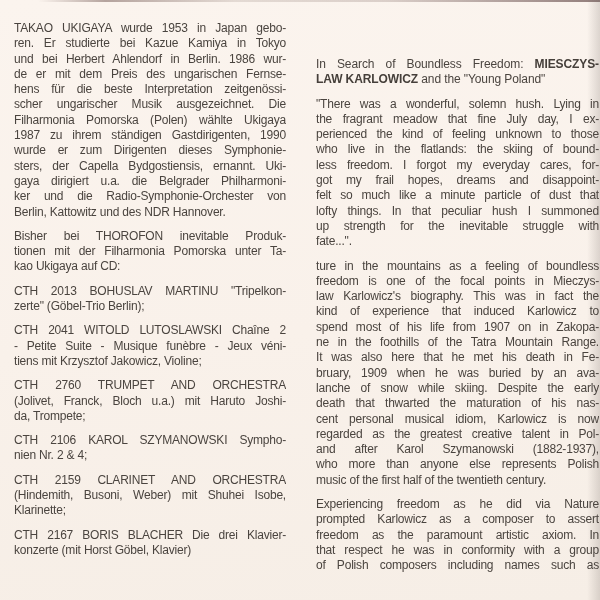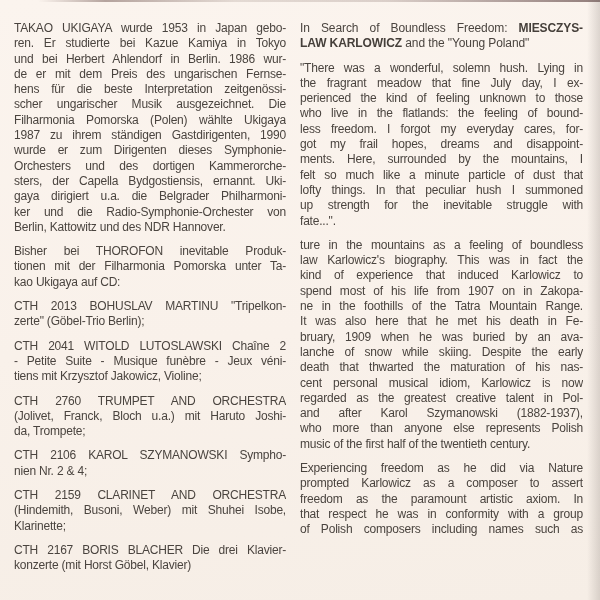--- a/index.html
+++ b/index.html
@@ -17,21 +17,21 @@
   }
   .edge-right{
     position:absolute;top:0;right:0;width:13px;height:100%;
     background:linear-gradient(90deg,rgba(110,100,95,0),rgba(110,100,95,.22));
   }
   .col{
     position:absolute;top:21px;
     font-size:12px;line-height:15.3px;letter-spacing:-0.2px;
   }
   .col-left{left:14px;width:272px;}
-  .col-right{left:300px;width:283px;}
+  .col-right{left:316px;width:283px;margin-top:36px;}
   .para{margin:0 0 9px 0;}
   .line{
     text-align:justify;text-align-last:justify;
     height:15.3px;overflow:hidden;
   }
   .line.last{text-align-last:left;}
   .para.cont .line.last{text-align-last:justify;}
   .b{font-weight:bold;color:#453f3a;}
   .heading .line{letter-spacing:-0.1px;}
 </style>
@@ -46,21 +46,20 @@
     <div class="para">
         <div class="line">TAKAO UKIGAYA wurde 1953 in Japan gebo-</div>
         <div class="line">ren. Er studierte bei Kazue Kamiya in Tokyo</div>
         <div class="line">und bei Herbert Ahlendorf in Berlin. 1986 wur-</div>
         <div class="line">de er mit dem Preis des ungarischen Fernse-</div>
         <div class="line">hens für die beste Interpretation zeitgenössi-</div>
         <div class="line">scher ungarischer Musik ausgezeichnet. Die</div>
         <div class="line">Filharmonia Pomorska (Polen) wählte Ukigaya</div>
         <div class="line">1987 zu ihrem ständigen Gastdirigenten, 1990</div>
         <div class="line">wurde er zum Dirigenten dieses Symphonie-</div>
-        <div class="line">Orchesters und des dortigen Kammerorche-</div>
         <div class="line">sters, der Capella Bydgostiensis, ernannt. Uki-</div>
         <div class="line">gaya dirigiert u.a. die Belgrader Philharmoni-</div>
         <div class="line">ker und die Radio-Symphonie-Orchester von</div>
         <div class="line last">Berlin, Kattowitz und des NDR Hannover.</div>
       </div>
     <div class="para">
         <div class="line">Bisher bei THOROFON inevitable Produk-</div>
         <div class="line">tionen mit der Filharmonia Pomorska unter Ta-</div>
         <div class="line last">kao Ukigaya auf CD:</div>
       </div>
@@ -95,31 +94,31 @@
 
   <div class="col col-right">
     <div class="para heading">
         <div class="line"><span>In Search of Boundless Freedom: </span><span class="b">MIESCZYS-</span></div>
         <div class="line last"><span class="b">LAW KARLOWICZ</span><span> and the "Young Poland"</span></div>
       </div>
     <div class="para">
         <div class="line">"There was a wonderful, solemn hush. Lying in</div>
         <div class="line">the fragrant meadow that fine July day, I ex-</div>
         <div class="line">perienced the kind of feeling unknown to those</div>
-        <div class="line">who live in the flatlands: the feeling of bound-</div>
+        <div class="line">who live in the flatlands: the skiing of bound-</div>
         <div class="line">less freedom. I forgot my everyday cares, for-</div>
         <div class="line">got my frail hopes, dreams and disappoint-</div>
-        <div class="line">ments. Here, surrounded by the mountains, I</div>
         <div class="line">felt so much like a minute particle of dust that</div>
         <div class="line">lofty things. In that peculiar hush I summoned</div>
         <div class="line">up strength for the inevitable struggle with</div>
         <div class="line last">fate...".</div>
       </div>
     <div class="para">
         <div class="line">ture in the mountains as a feeling of boundless</div>
+        <div class="line">freedom is one of the focal points in Mieczys-</div>
         <div class="line">law Karlowicz's biography. This was in fact the</div>
         <div class="line">kind of experience that induced Karlowicz to</div>
         <div class="line">spend most of his life from 1907 on in Zakopa-</div>
         <div class="line">ne in the foothills of the Tatra Mountain Range.</div>
         <div class="line">It was also here that he met his death in Fe-</div>
         <div class="line">bruary, 1909 when he was buried by an ava-</div>
         <div class="line">lanche of snow while skiing. Despite the early</div>
         <div class="line">death that thwarted the maturation of his nas-</div>
         <div class="line">cent personal musical idiom, Karlowicz is now</div>
         <div class="line">regarded as the greatest creative talent in Pol-</div>

